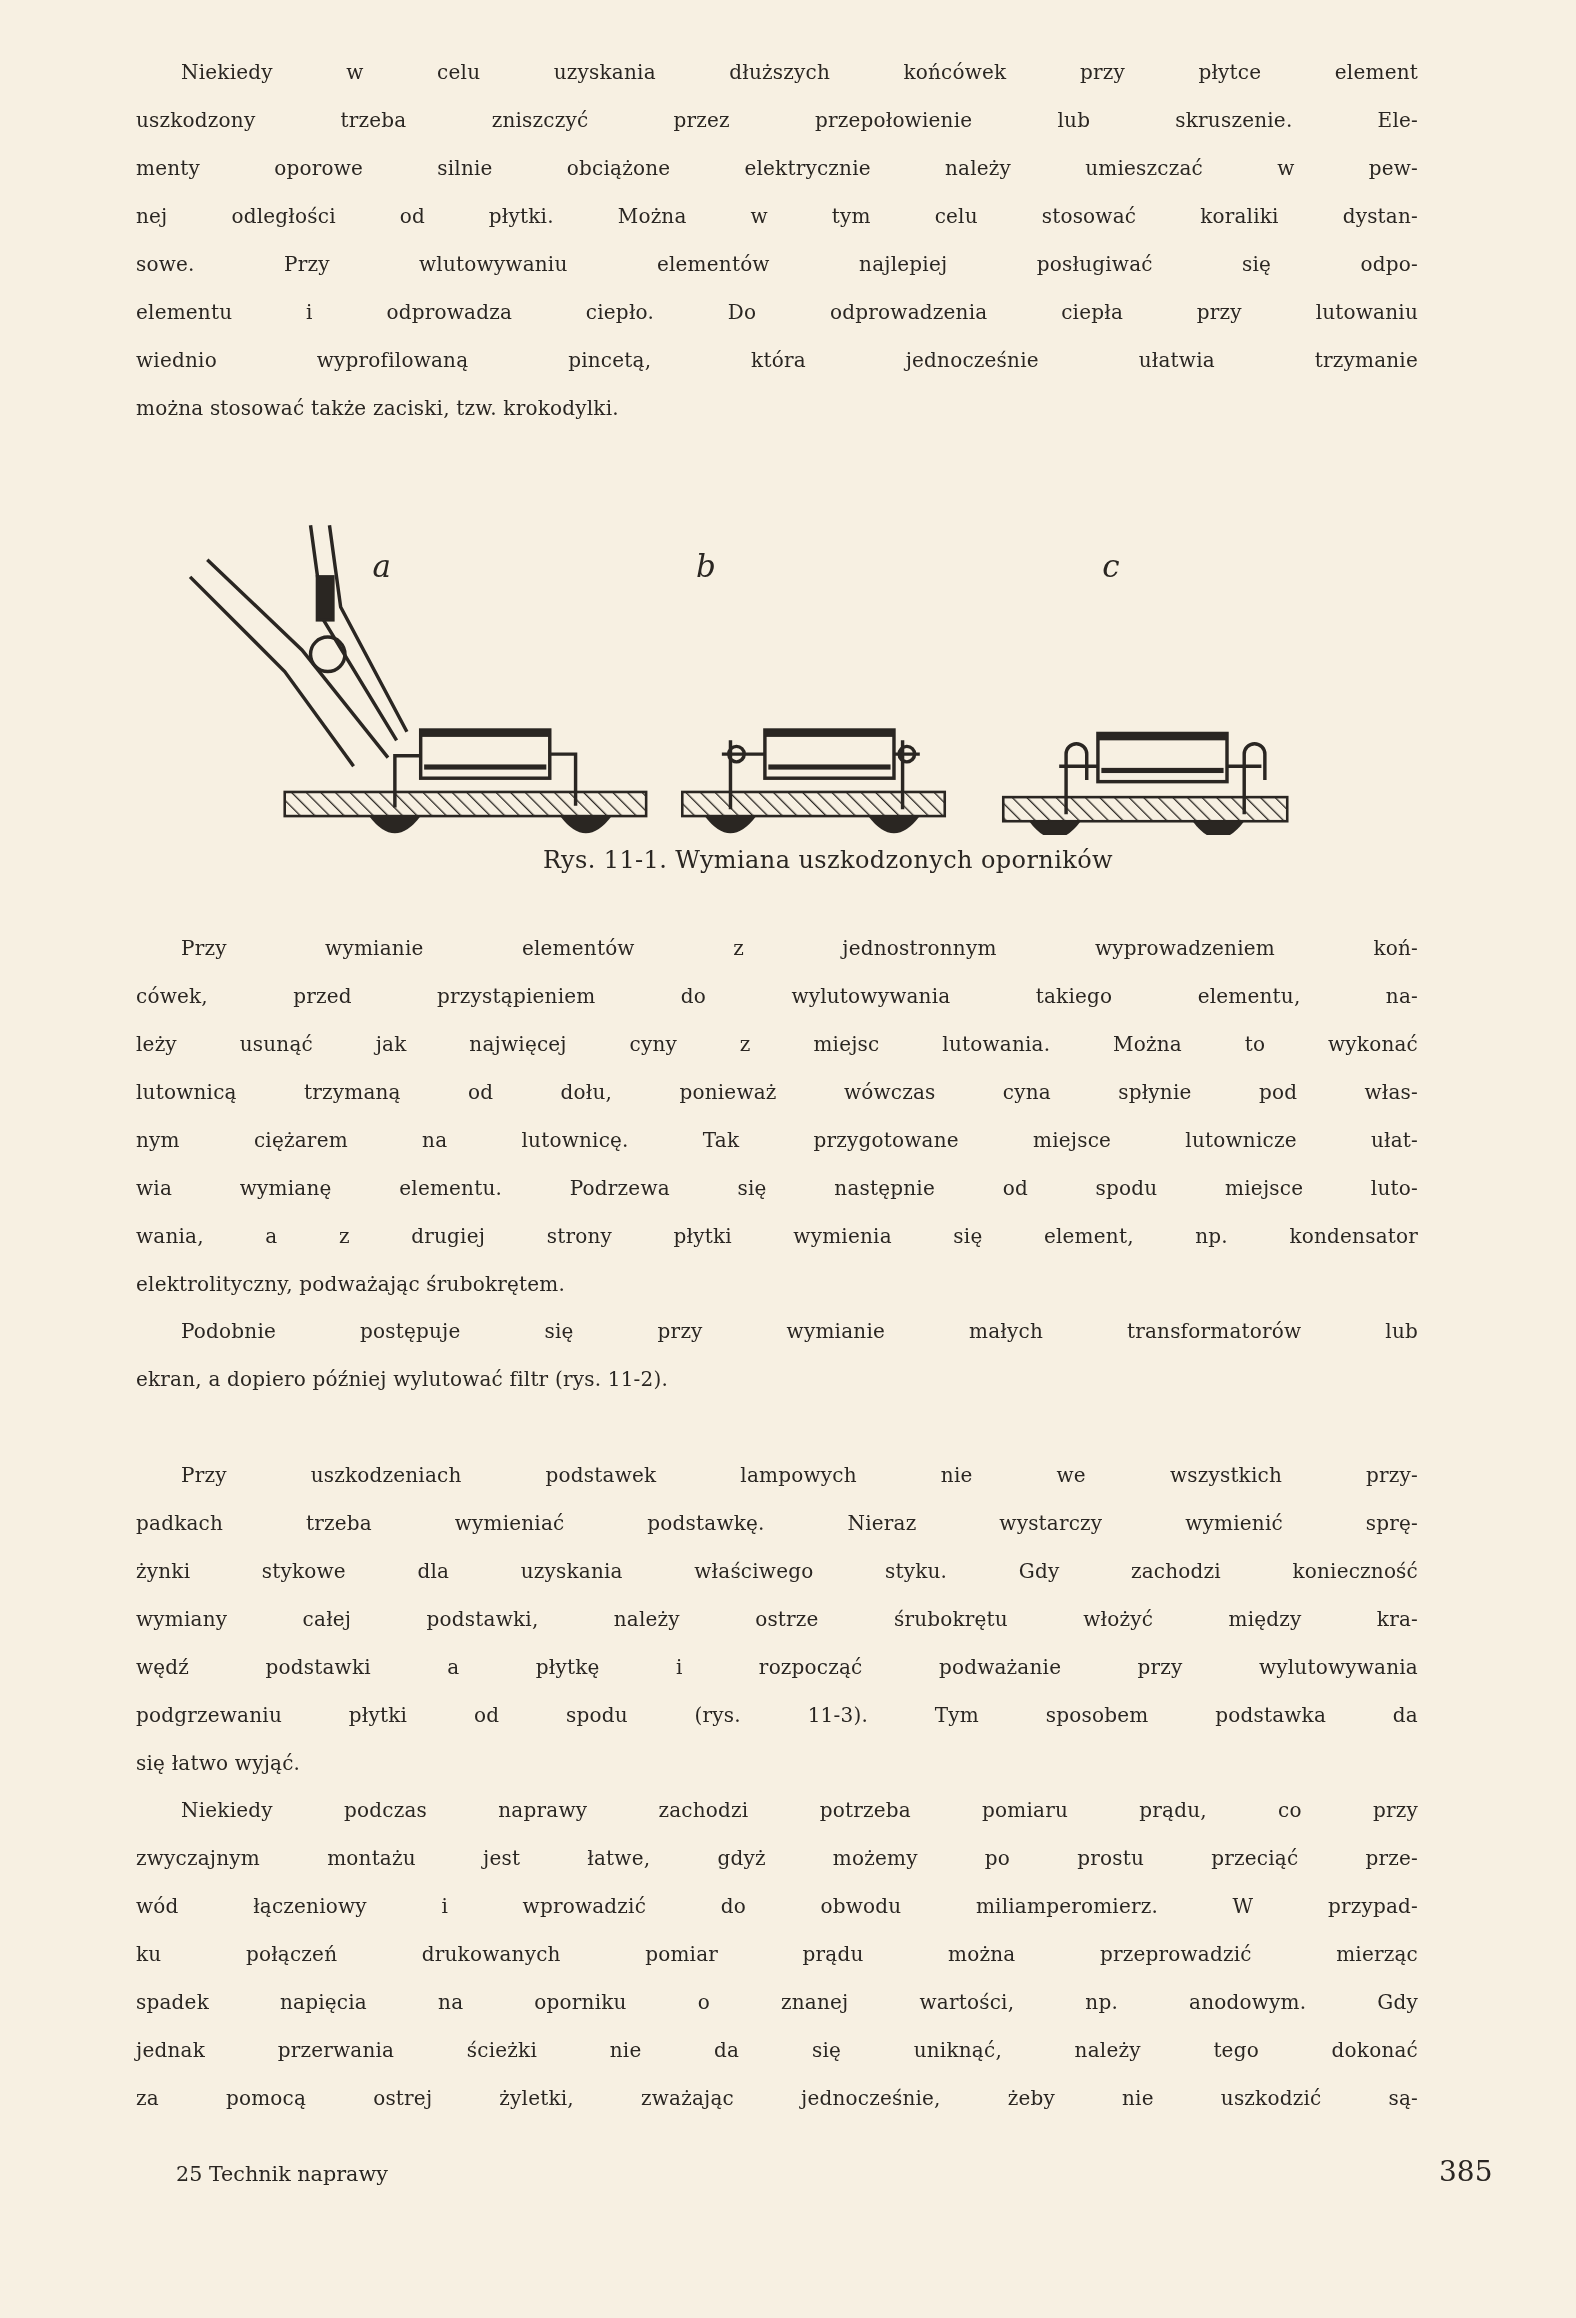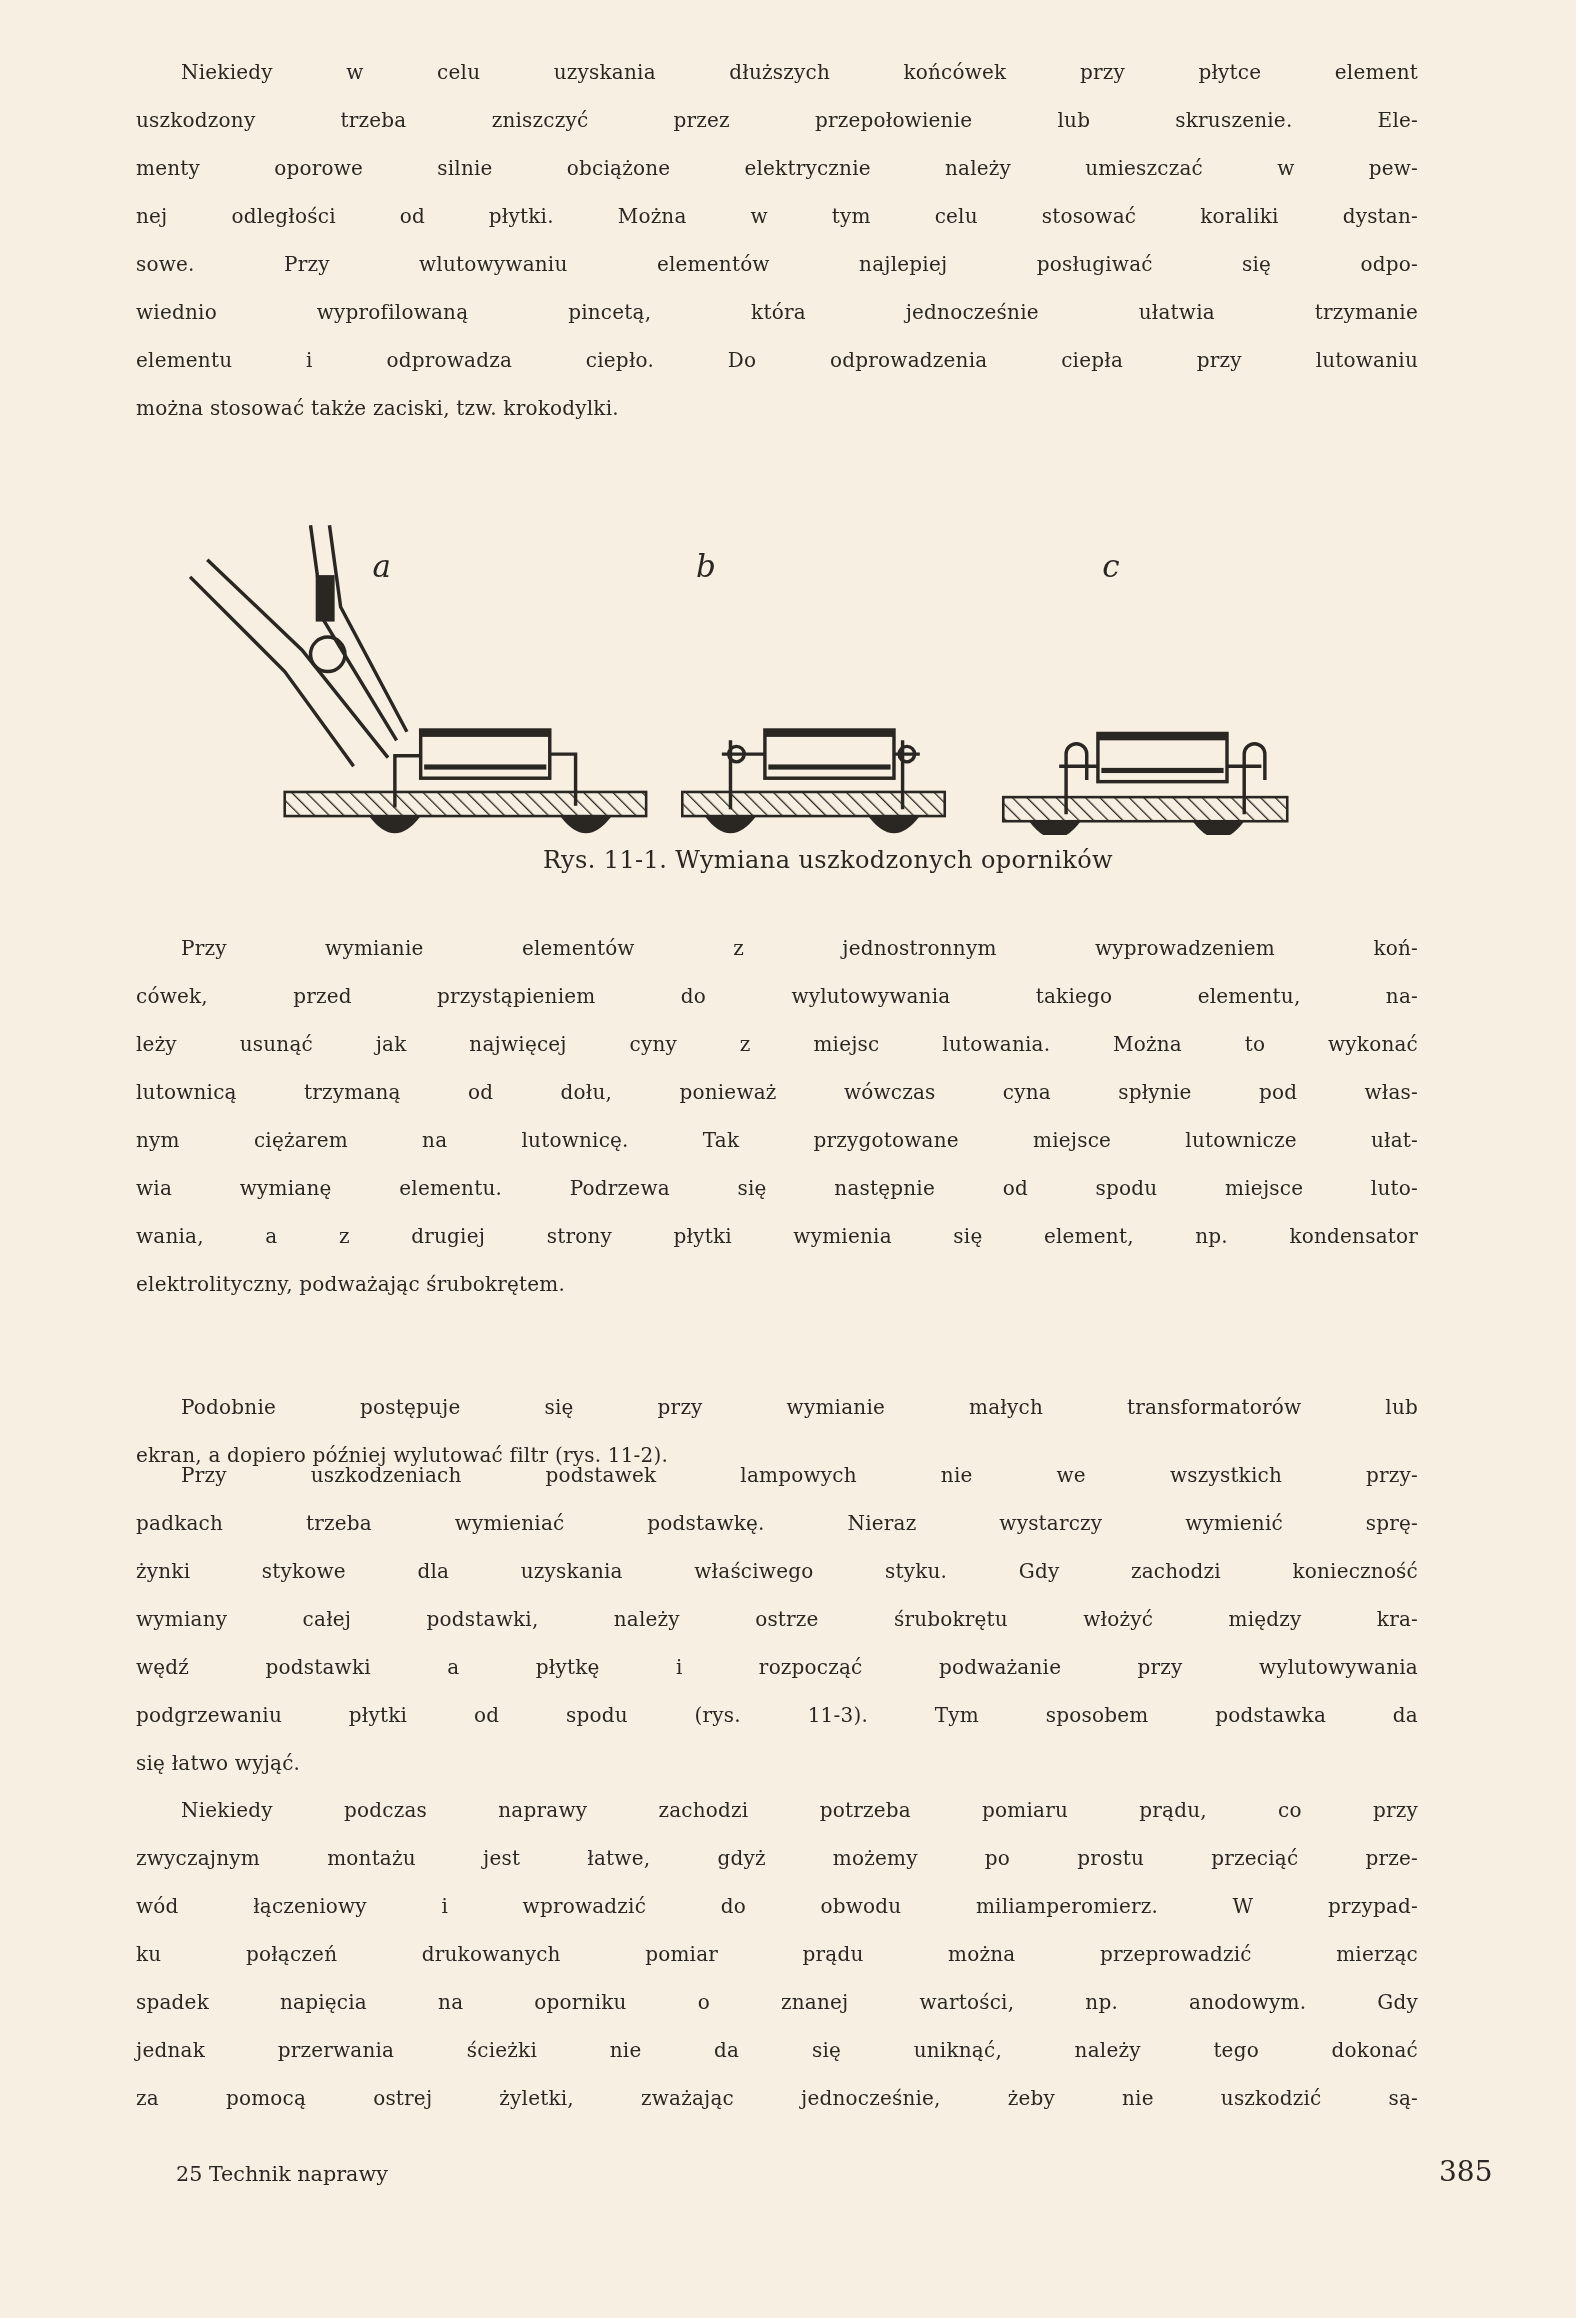--- a/index.html
+++ b/index.html
@@ -16,22 +16,22 @@
 </style>
 </head>
 <body>
 
 <div class="block" style="top:48px;">
   <span class="line indent">Niekiedy w celu uzyskania dłuższych końcówek przy płytce element</span>
   <span class="line">uszkodzony trzeba zniszczyć przez przepołowienie lub skruszenie. Ele-</span>
   <span class="line">menty oporowe silnie obciążone elektrycznie należy umieszczać w pew-</span>
   <span class="line">nej odległości od płytki. Można w tym celu stosować koraliki dystan-</span>
   <span class="line">sowe. Przy wlutowywaniu elementów najlepiej posługiwać się odpo-</span>
+  <span class="line">elementu i odprowadza ciepło. Do odprowadzenia ciepła przy lutowaniu</span>
   <span class="line">wiednio wyprofilowaną pincetą, która jednocześnie ułatwia trzymanie</span>
-  <span class="line">elementu i odprowadza ciepło. Do odprowadzenia ciepła przy lutowaniu</span>
   <span class="line last">można stosować także zaciski, tzw. krokodylki.</span>
 </div>
 
 <svg id="figure" viewBox="0 0 1290 380" xmlns="http://www.w3.org/2000/svg">
   <defs>
     <pattern id="hatch" patternUnits="userSpaceOnUse" width="12" height="12" patternTransform="rotate(-45)">
       <line x1="0" y1="0" x2="0" y2="12" stroke="#2a2622" stroke-width="3"></line>
     </pattern>
   </defs>
 
@@ -96,21 +96,21 @@
   <span class="line indent">Przy wymianie elementów z jednostronnym wyprowadzeniem koń-</span>
   <span class="line">cówek, przed przystąpieniem do wylutowywania takiego elementu, na-</span>
   <span class="line">leży usunąć jak najwięcej cyny z miejsc lutowania. Można to wykonać</span>
   <span class="line">lutownicą trzymaną od dołu, ponieważ wówczas cyna spłynie pod włas-</span>
   <span class="line">nym ciężarem na lutownicę. Tak przygotowane miejsce lutownicze ułat-</span>
   <span class="line">wia wymianę elementu. Podrzewa się następnie od spodu miejsce luto-</span>
   <span class="line">wania, a z drugiej strony płytki wymienia się element, np. kondensator</span>
   <span class="line last">elektrolityczny, podważając śrubokrętem.</span>
 </div>
 
-<div class="block" style="top:1383px;">
+<div class="block" style="top:1307px;">
   <span class="line indent">Podobnie postępuje się przy wymianie małych transformatorów lub</span>
   <span class="line last">ekran, a dopiero później wylutować filtr (rys. 11-2).</span>
 </div>
 
 <div class="block" style="top:1451px;">
   <span class="line indent">Przy uszkodzeniach podstawek lampowych nie we wszystkich przy-</span>
   <span class="line">padkach trzeba wymieniać podstawkę. Nieraz wystarczy wymienić sprę-</span>
   <span class="line">żynki stykowe dla uzyskania właściwego styku. Gdy zachodzi konieczność</span>
   <span class="line">wymiany całej podstawki, należy ostrze śrubokrętu włożyć między kra-</span>
   <span class="line">wędź podstawki a płytkę i rozpocząć podważanie przy wylutowywania</span>

